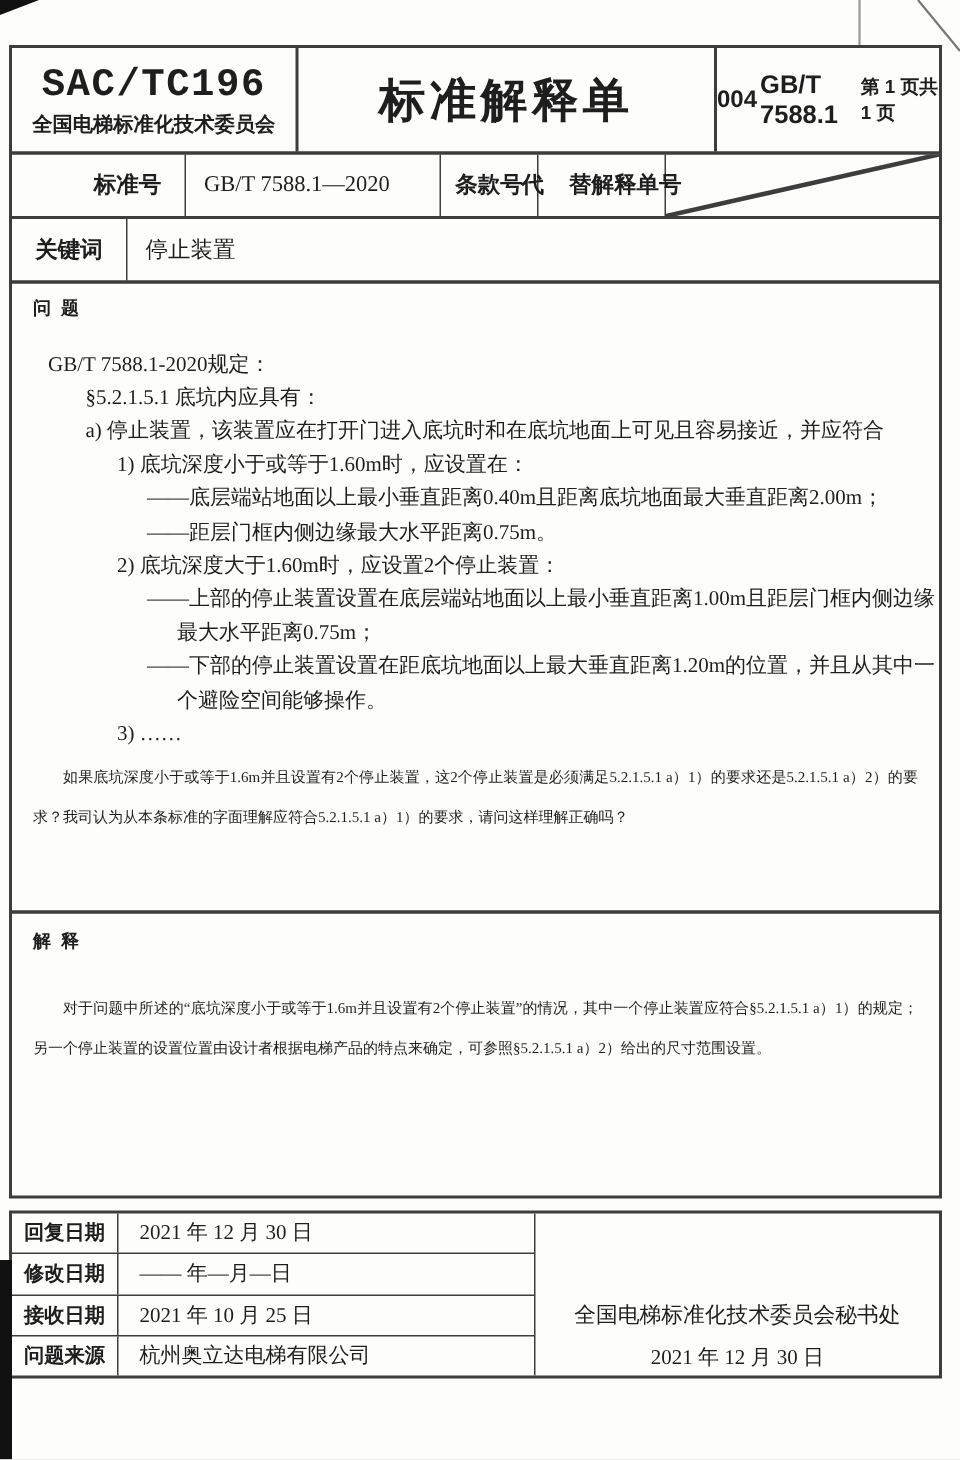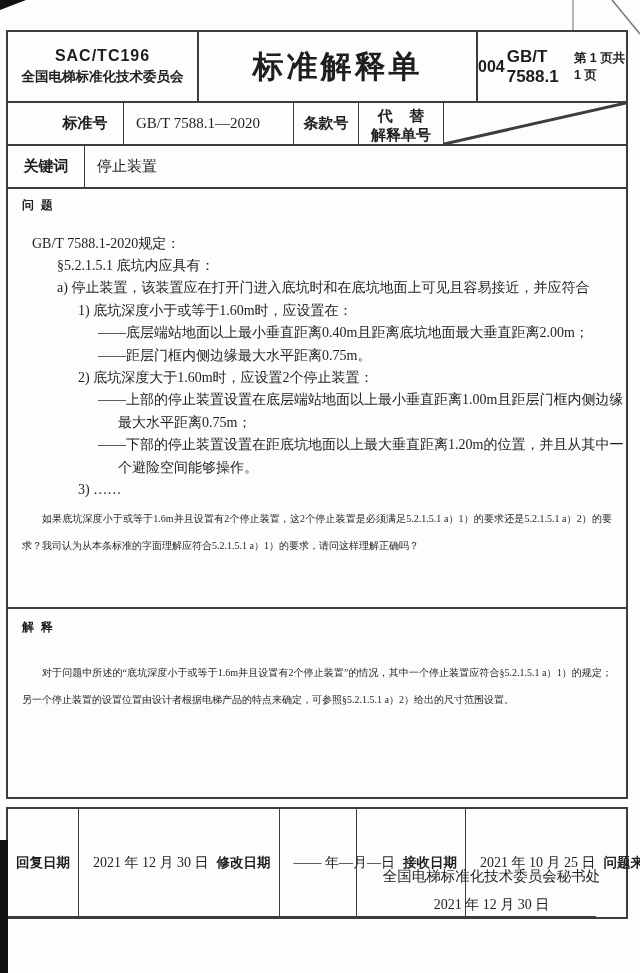--- a/index.html
+++ b/index.html
@@ -13,63 +13,63 @@
     overflow:hidden;
   }
   .doc { position:absolute; left:6px; top:30px; width:622px; }
   .bordered { border:2px solid #3d3d3d; }
   .stack { margin-top:-2px; }
 
   
   .hdr { display:flex; height:73px; }
   .hdr-left { width:191px; border-right:2px solid #3d3d3d;
     display:flex; flex-direction:column; justify-content:center; align-items:center; }
-  .org-code { font-family:Liberation Sans, sans-serif; font-weight:bold; font-size:16px; letter-spacing:1px; }
+  .org-code { font-family:Liberation Mono, monospace; font-weight:bold; font-size:26px; letter-spacing:1px; }
   .org-name { font-family:"Liberation Sans","DejaVu Sans",sans-serif; font-weight:bold; font-size:13.5px; margin-top:3px; }
   .hdr-center { flex:1; border-right:2px solid #3d3d3d;
     display:flex; justify-content:center; align-items:center; }
   .doc-title { font-family:"Liberation Sans","DejaVu Sans",sans-serif; font-weight:bold; font-size:31px; letter-spacing:3px; }
   .hdr-right { width:148px; display:flex; flex-direction:row; justify-content:center; align-items:center; gap:2px; }
   .doc-number { font-family:"Liberation Sans","DejaVu Sans",sans-serif; font-weight:bold; font-size:16px; }
   .std-code { font-family:"Liberation Sans","DejaVu Sans",sans-serif; font-weight:bold; font-size:17px; }
   .page-info { font-family:"Liberation Sans","DejaVu Sans",sans-serif; font-weight:bold; font-size:12.5px; margin-top:1px; }
 
   
   .meta-row { display:flex; height:45px; align-items:stretch;padding-left:39px; }
   .cell { display:flex; align-items:center; }
   .lbl { font-family:"Liberation Sans","DejaVu Sans",sans-serif; font-weight:bold; font-size:15px;
     justify-content:center; white-space:pre; }
   .val { font-size:15px; padding-left:12px; white-space:pre; }
   .sep { border-right:1.5px solid #3d3d3d; }
   .w-label1 { width:77px; }
   .w-val1 { width:170px; }
   .w-label2 { width:65px; }
   .w-val2 { width:163px; }
-  .w-label3 { width:85px; flex-direction:column; justify-content:flex-end; line-height:19px; }
+  .w-label3 { width:85px; flex-direction:row; justify-content:center; line-height:19px; }
   .w-diag { flex:1; position:relative; }
   .w-diag svg { position:absolute; inset:0; width:100%; height:100%; }
   .kw-row { display:flex; height:45px; }
 
   
   .qbox { height:422px; padding:8px 14px 0 14px; overflow:hidden; }
   .ibox { height:192px; padding:10px 14px 0 14px; overflow:hidden; }
   .sec-heading { font-family:"Liberation Sans","DejaVu Sans",sans-serif; font-weight:bold; font-size:12px;
     height:24px; white-space:pre; }
   .q-intro { margin-top:12px; font-size:14px; line-height:22px; padding-left:10px; white-space:pre; }
   .q-line { font-size:14px; line-height:22.4px; white-space:pre; }
   .ind-1 { padding-left:35px; }
   .ind-2 { padding-left:56px; }
   .ind-3 { padding-left:76px; }
   .ind-4 { padding-left:96px; }
   .para { margin-top:4px; font-size:10px; line-height:27px; text-indent:2em; text-align:justify; }
   .ibox .para { margin-top:16px; }
 
   
   .footer { margin-top:8px; display:flex; height:112px; }
-  .f-left { width:349px; border-right:1.5px solid #3d3d3d; display:flex; flex-direction:row; }
+  .f-left { width:349px; border-right:1.5px solid #3d3d3d; display:flex; flex-direction:column; }
   .f-row { flex:1; display:flex; border-bottom:1.5px solid #3d3d3d; }
   .f-row:last-child { border-bottom:none; }
   .f-lbl { width:71px; border-right:1.5px solid #3d3d3d; display:flex; align-items:center; justify-content:center;
     font-family:"Liberation Sans","DejaVu Sans",sans-serif; font-weight:bold; font-size:13.5px; white-space:pre; }
   .f-val { flex:1; display:flex; align-items:center; padding-left:14px; font-size:14px; white-space:pre; }
   .f-right { flex:1; display:flex; flex-direction:column; justify-content:flex-end; align-items:center;
     padding-bottom:3px; gap:10px; }
   .f-secretariat { font-size:14.5px; }
   .f-date { font-size:14px; }
 

